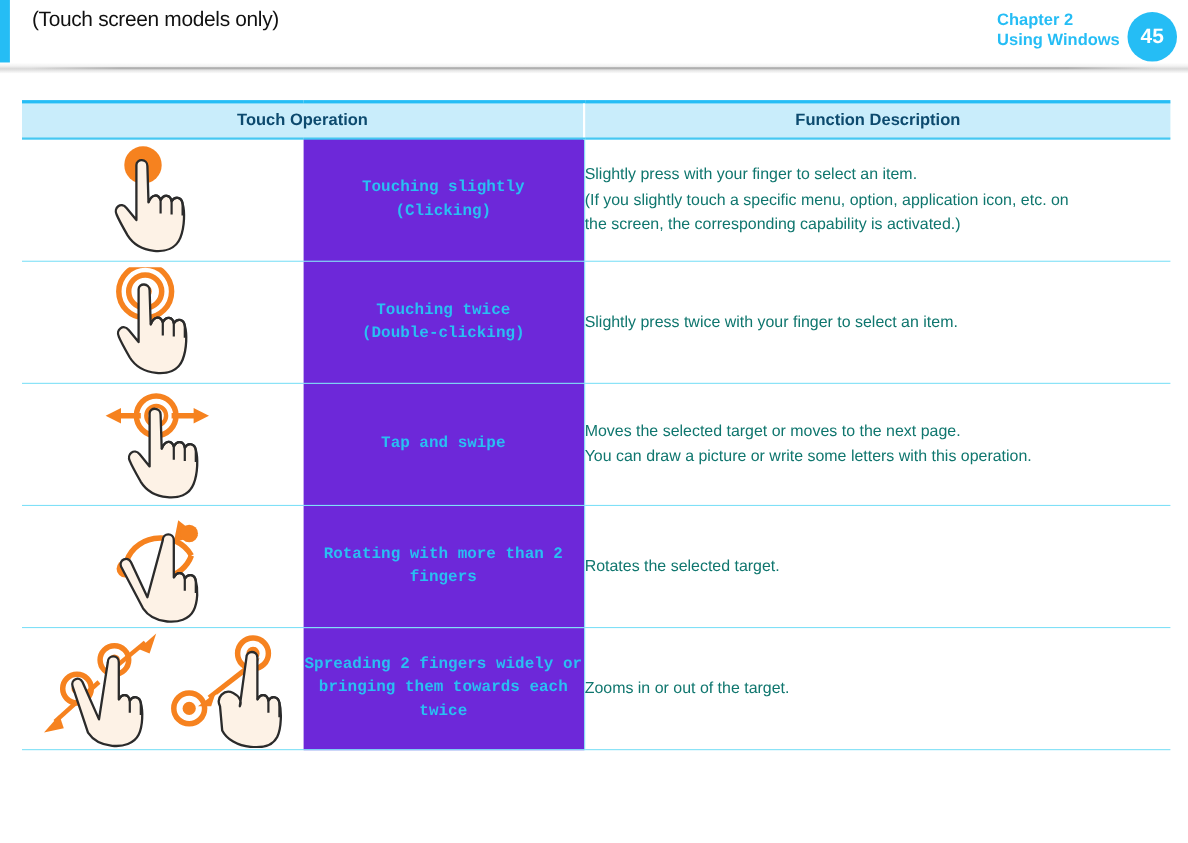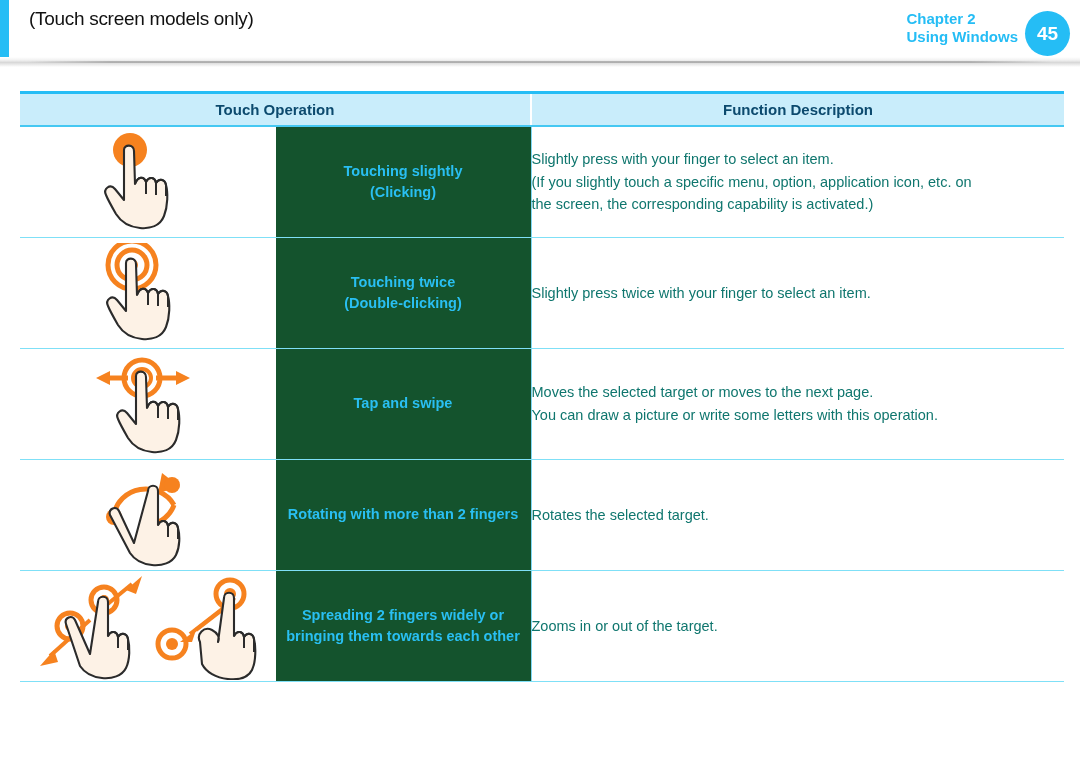--- a/index.html
+++ b/index.html
@@ -71,25 +71,25 @@
   .grow td{
     border-bottom:1.5px solid #7fe0f7;
     height:110px;
   }
   .grow:last-child td{border-bottom:1.5px solid #7fe0f7;}
 
   .cell-icon{
     width:235px;background:#ffffff;text-align:center;
   }
   .cell-label{
-    width:275px;background:#14532d;
+    width:275px;background:#6d28d9;
     border-right:1.5px solid #7fd8f5;
     text-align:center;
     font-size:14.5px;font-weight:bold;color:#29bff2;
-    line-height:1.45;padding:0 6px;
+    line-height:1.45;padding:0 6px;font-family:Liberation Mono, monospace;
   }
   .cell-desc{
     width:532px;background:#ffffff;
     font-size:14.5px;color:#0f766e;line-height:1.58;
     padding:0 14px 0 12px;text-align:left;
   }
   .cell-desc p{margin:0;}
 
   .icon-holder{display:flex;align-items:center;justify-content:center;height:110px;}
   .icon-holder svg{display:block;}
@@ -274,21 +274,21 @@
                        C104 74 104 90 100 98 C96 106 86 108 76 107
                        C64 106 54 100 50 92 Z" fill="#fdf2e6" stroke="#2b2b2b" stroke-width="2.1" stroke-linejoin="round"></path>
               <path d="M82 64 C85 58 91 59 92 65 L92 76" fill="none" stroke="#2b2b2b" stroke-width="2"></path>
               <path d="M92 65 C95 60 101 61 102 67 L102 80" fill="none" stroke="#2b2b2b" stroke-width="2"></path>
             </g>
           </svg>
         </div>
       </td>
       <td class="cell-label">
         <div>Spreading 2 fingers widely or</div>
-        <div>bringing them towards each other</div>
+        <div>bringing them towards each twice</div>
       </td>
       <td class="cell-desc">
         <p>Zooms in or out of the target.</p>
       </td>
     </tr>
 
   </tbody>
 </table>
 
 </body></html>

